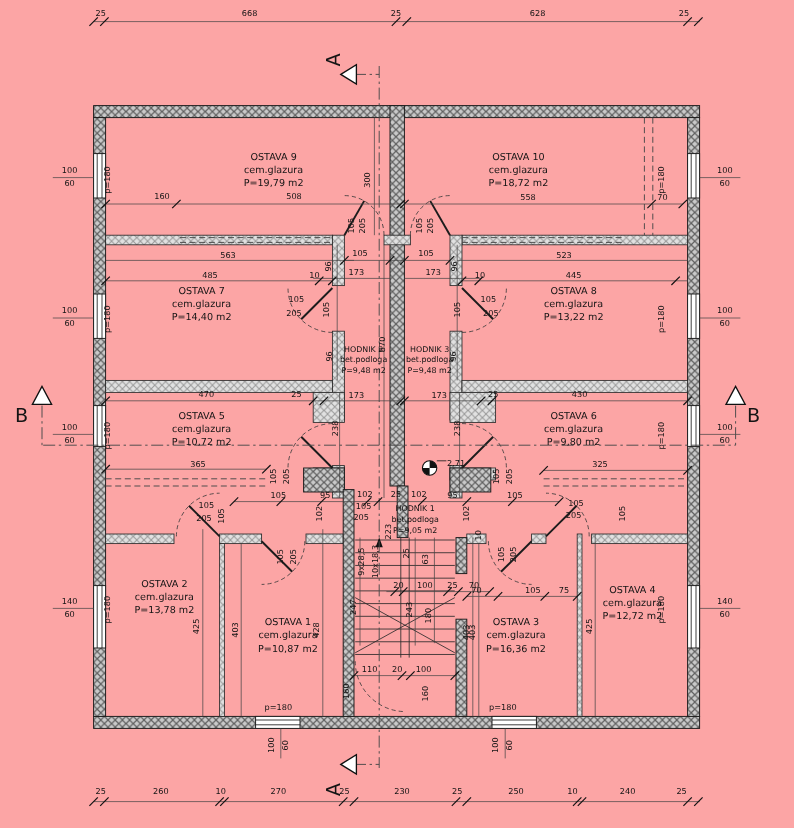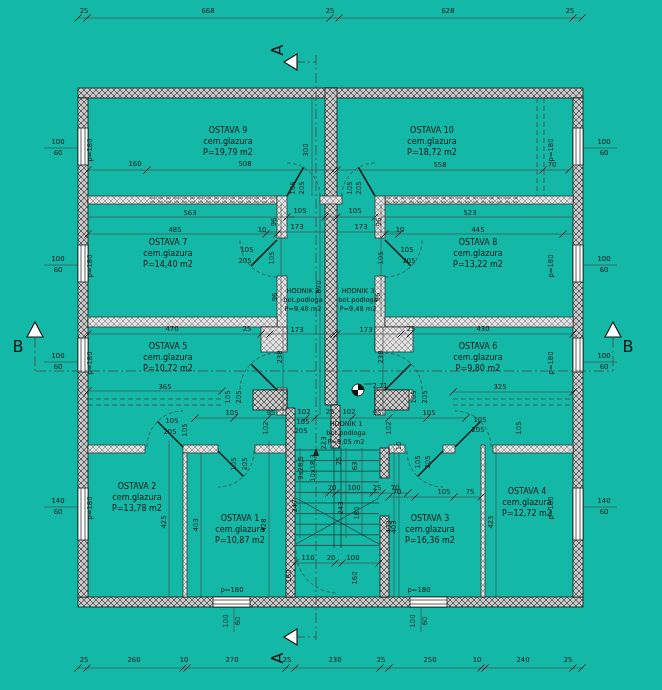--- a/index.html
+++ b/index.html
@@ -1,16 +1,16 @@
 <!DOCTYPE html>
 <html><head>
 <meta charset="utf-8">
 <style>
   html,body{margin:0;padding:0;background:#ffffff;}
-  #stage{position:relative;width:662px;height:690px;background:#14b8a6;overflow:hidden;
+  #stage{position:relative;width:662px;height:690px;background:#fca5a5;overflow:hidden;
          font-family:"DejaVu Sans",sans-serif;}
   svg{position:absolute;left:0;top:0;}
   text{fill:#141414;font-family:"DejaVu Sans",sans-serif;}
   .wallD{fill:url(#hatchD);stroke:#1c1c1c;stroke-width:0.8;}
   .wallL{fill:url(#hatchL);stroke:#2a2a2a;stroke-width:0.7;}
   .win{fill:#ffffff;stroke:#1c1c1c;stroke-width:0.8;}
   .thin{stroke:#1c1c1c;stroke-width:0.7;fill:none;}
   .dim{stroke:#444;stroke-width:0.6;fill:none;}
   .dash{stroke:#4a4a4a;stroke-width:0.8;fill:none;stroke-dasharray:5 3;}
   .dashdot{stroke:#4a4a4a;stroke-width:0.8;fill:none;stroke-dasharray:10 3 2 3;}

